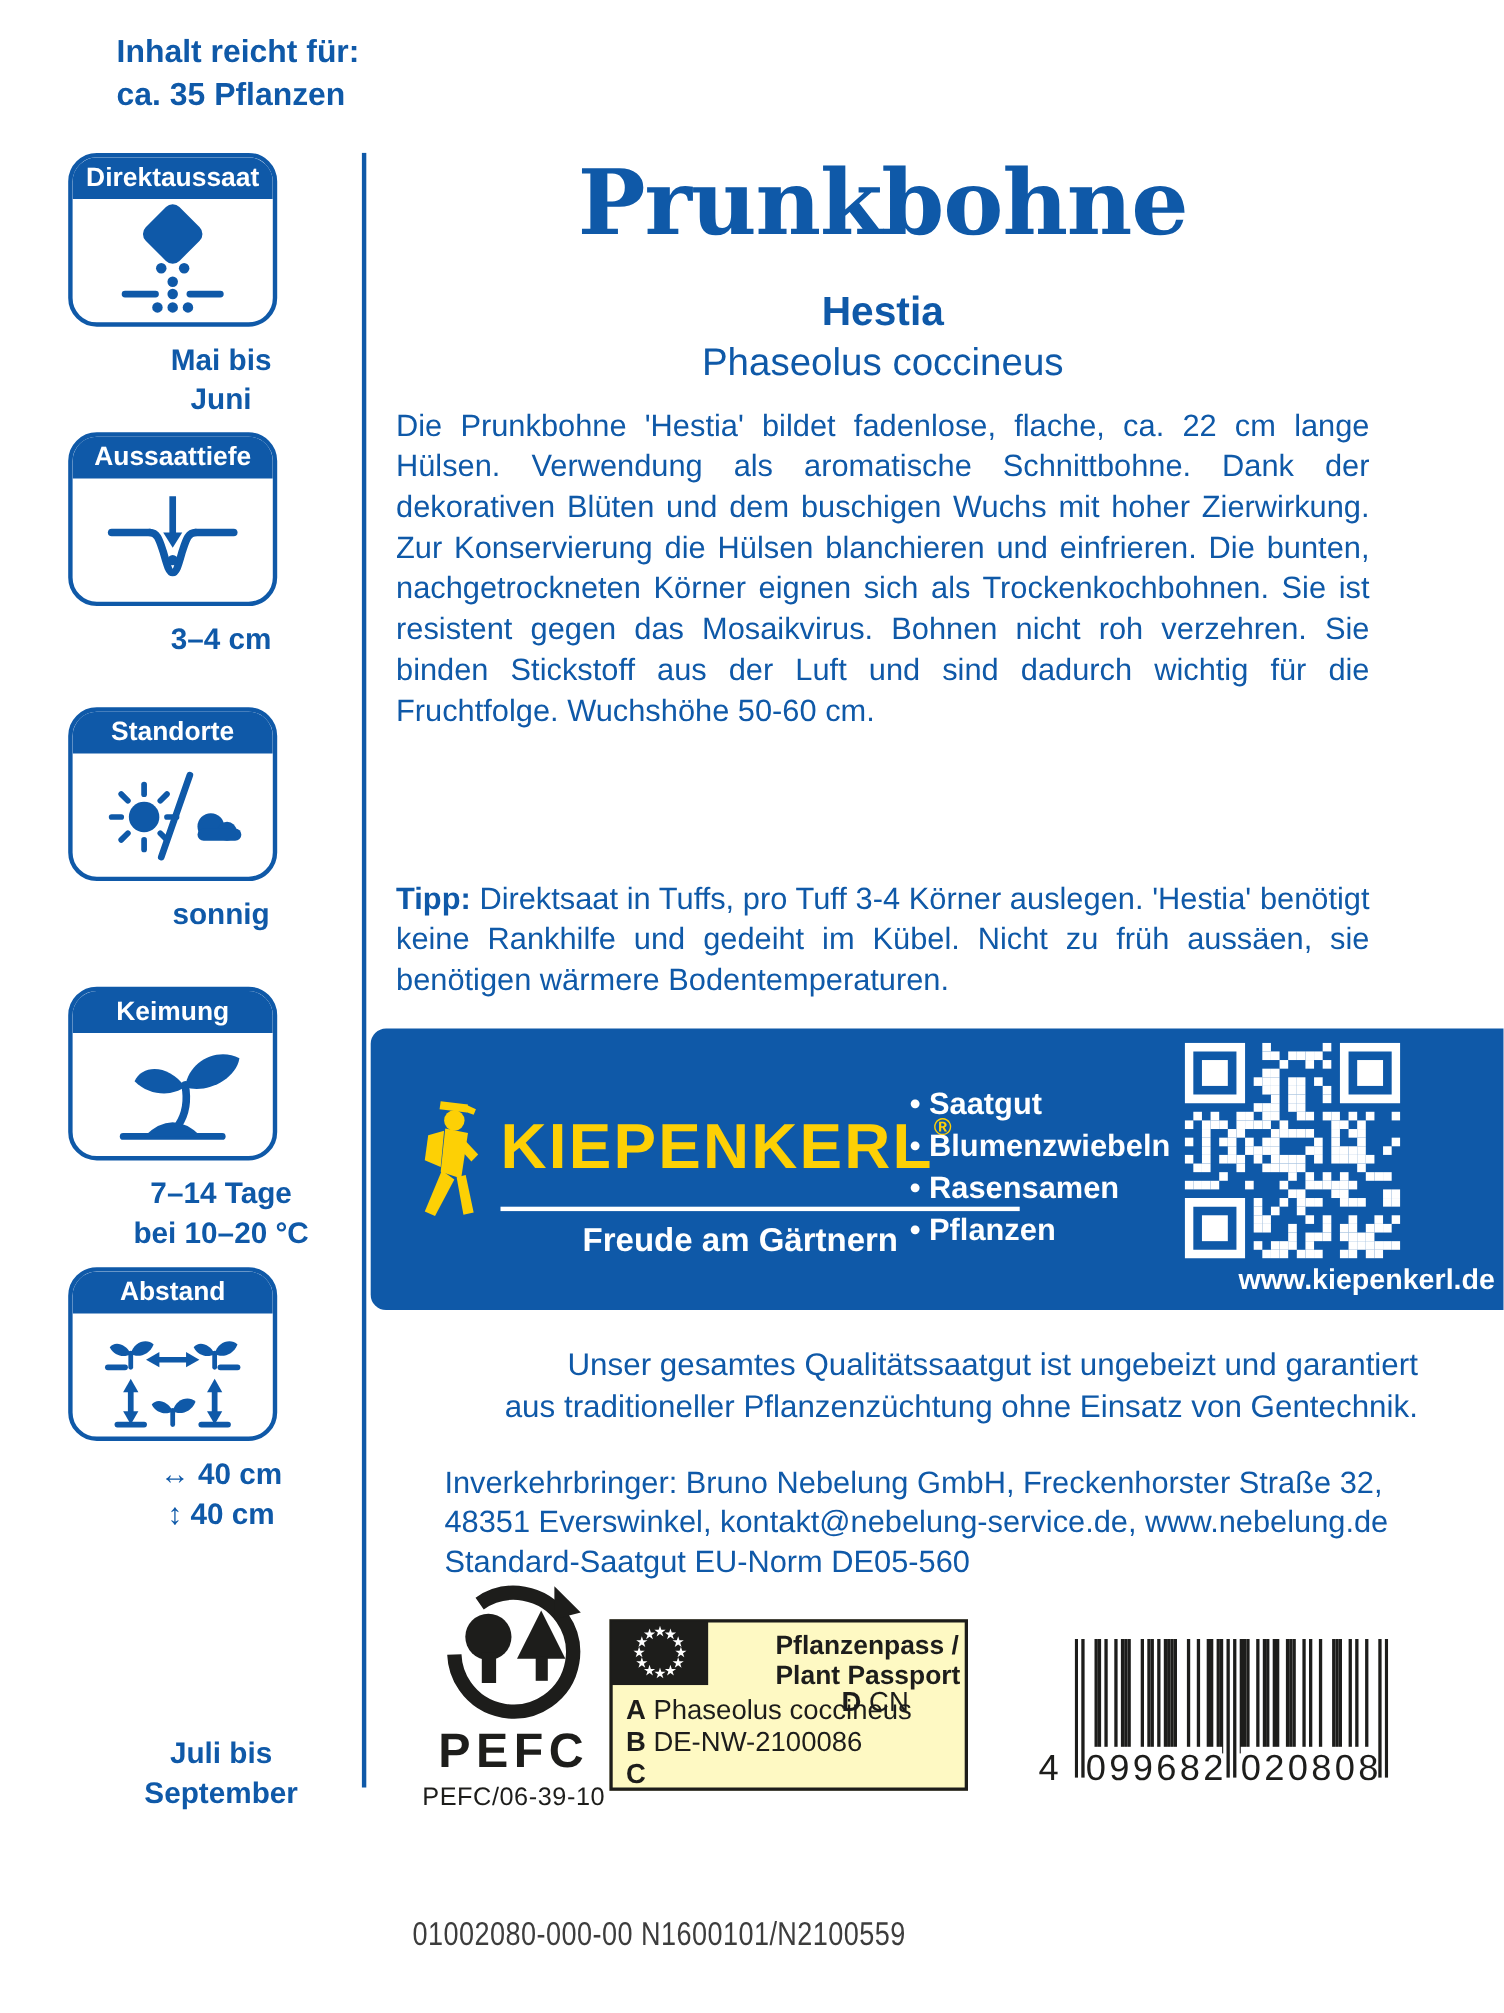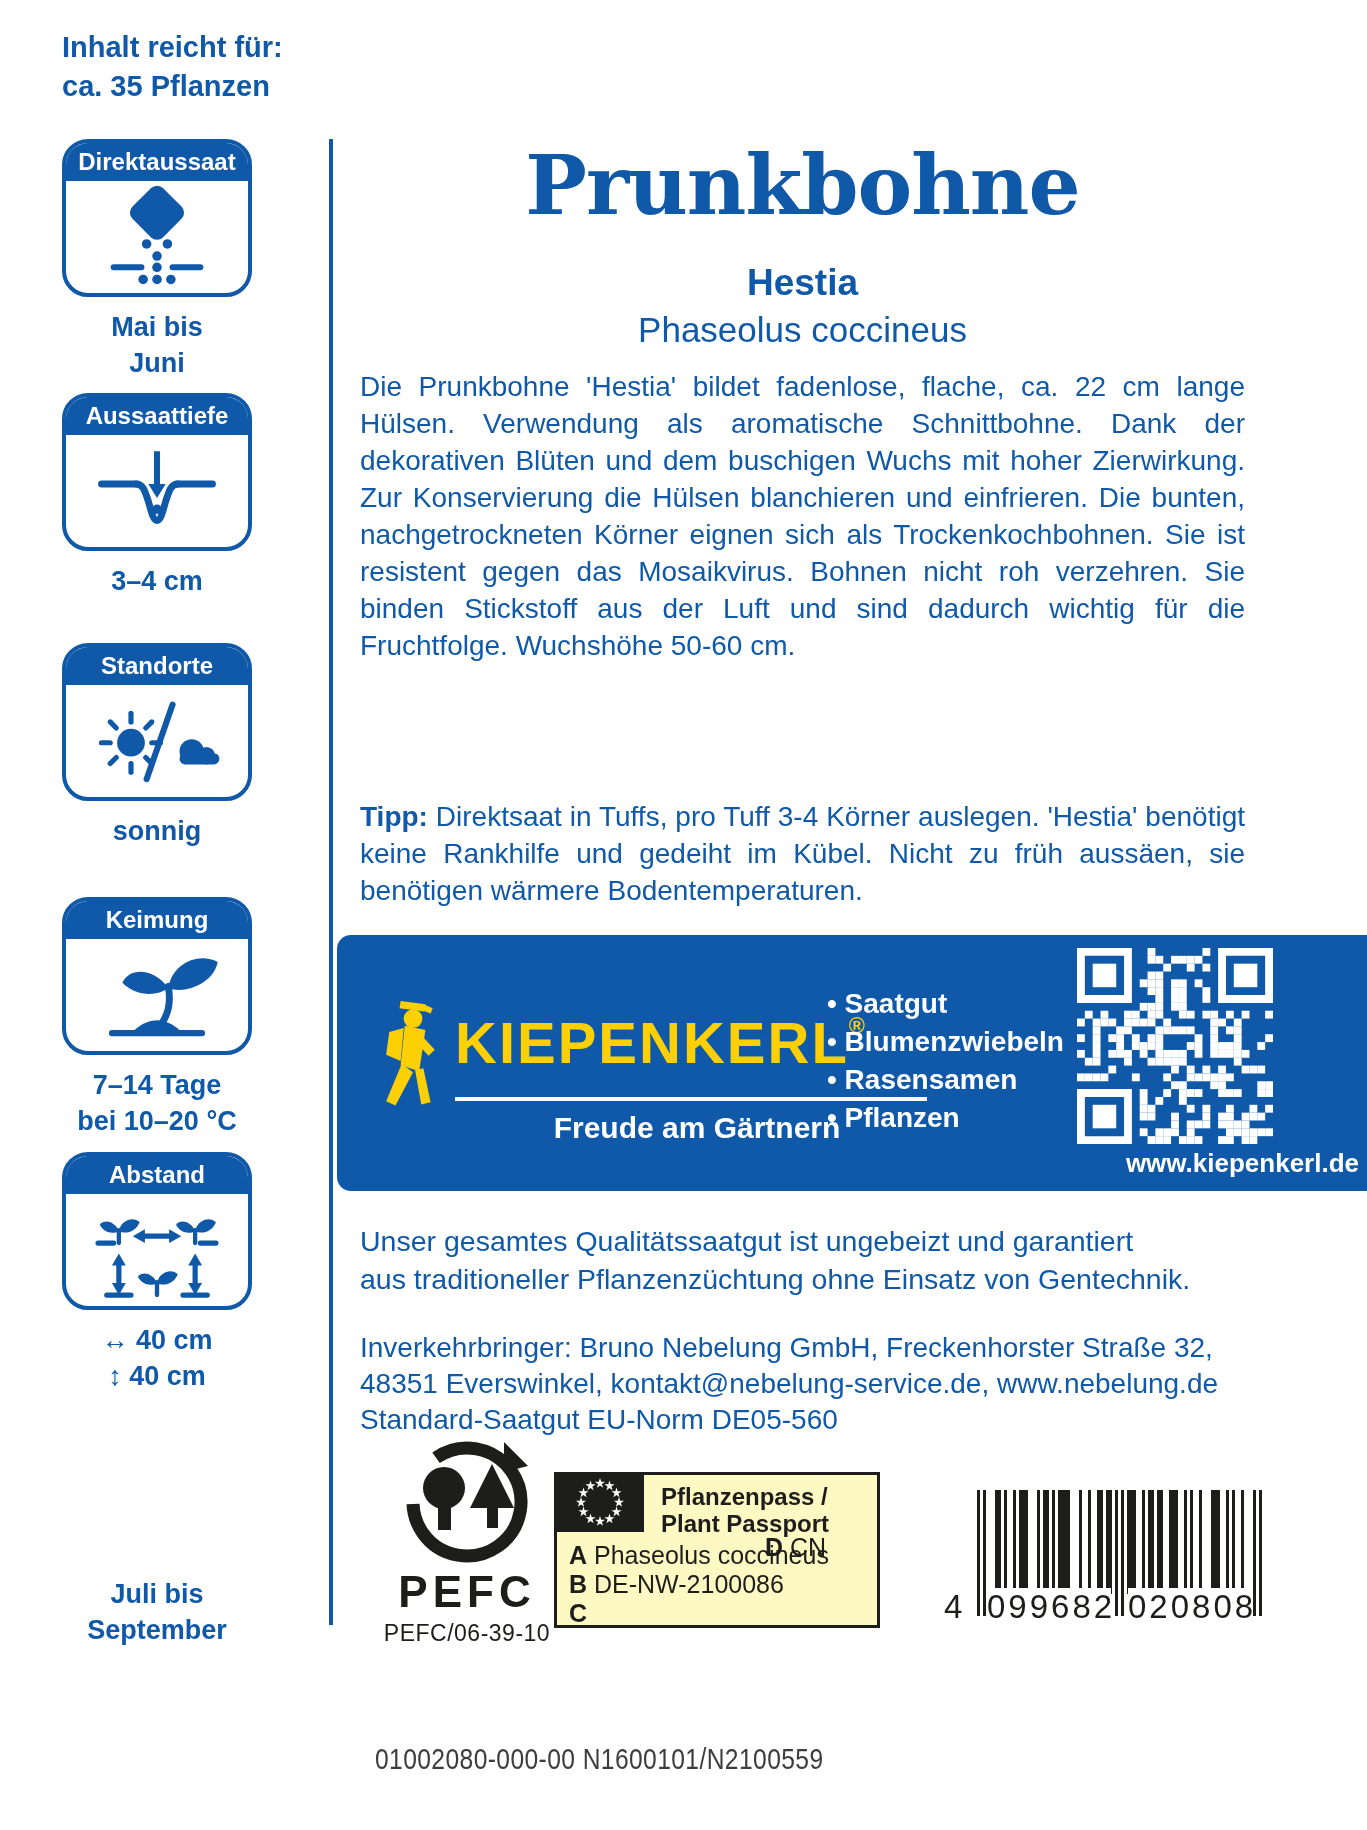--- a/index.html
+++ b/index.html
@@ -5,21 +5,21 @@
   :root{
     --primary-blue:#0f59a8;
     --brand-yellow:#fdd005;
     --ink-black:#1d1d1b;
     --code-gray:#3d3d3d;
   }
   html,body{margin:0;padding:0;background:#fff;}
   .page{position:relative;width:1367px;height:1830px;background:#fff;overflow:hidden;
         font-family:"Liberation Sans","DejaVu Sans",sans-serif;color:var(--primary-blue);}
   .abs{position:absolute;}
-  .pre{white-space:pre-line;}
+  .pre{white-space:pre-line;margin-left:44px;}
 
   
   .content-note{left:62px;top:28px;font-size:29px;line-height:39px;font-weight:600;color:var(--primary-blue);}
 
   
   .ibox{left:62px;width:190px;height:158px;border:4px solid var(--primary-blue);border-radius:26px;
         background:#fff;box-sizing:border-box;overflow:hidden;}
   .ibox-h{height:38px;line-height:38px;background:var(--primary-blue);color:#fff;text-align:center;
           font-weight:bold;font-size:24px;border-radius:4px 4px 0 0;}
   .ibox-i{height:112px;display:flex;align-items:center;justify-content:center;color:var(--primary-blue);}
@@ -36,27 +36,27 @@
   .descr{top:368px;font-size:28px;line-height:37px;text-align:justify;color:var(--primary-blue);}
   .tip{top:798px;font-size:28px;line-height:37px;text-align:justify;color:var(--primary-blue);}
   .tip b{font-weight:bold;}
 
   
   .banner{left:337px;top:935px;width:1048px;height:256px;background:var(--primary-blue);border-radius:14px;}
   .man{left:44px;top:58px;color:var(--brand-yellow);}
   .brand{left:118px;top:74px;color:var(--brand-yellow);font-weight:bold;font-size:58px;letter-spacing:2px;}
   .brand .reg{font-size:22px;vertical-align:30px;letter-spacing:0;}
   .brand-rule{left:118px;top:162px;width:472px;height:4px;background:#fff;}
-  .slogan{left:124px;top:176px;width:472px;text-align:center;color:#fff;font-weight:bold;font-size:30px;}
+  .slogan{left:100px;top:176px;width:472px;text-align:center;color:#fff;font-weight:bold;font-size:30px;}
   .products{left:490px;top:50px;color:#fff;font-weight:bold;font-size:28px;line-height:38px;}
   .products .product::before{content:"• ";}
   .qr{left:740px;top:13px;}
   .website{right:26px;bottom:12px;color:#fff;font-weight:bold;font-size:26px;}
 
-  .quality{top:1222px;font-size:28.5px;line-height:38px;color:var(--primary-blue);}
+  .quality{top:1222px;font-size:28.5px;line-height:38px;color:var(--primary-blue);text-align:right;}
   .distrib{top:1330px;font-size:28px;line-height:36px;color:var(--primary-blue);}
 
   
   .pefc{left:382px;top:1440px;width:170px;text-align:center;color:var(--ink-black);}
   .pefc-word{font-weight:bold;font-size:44px;letter-spacing:5px;line-height:44px;margin-top:2px;}
   .pefc-code{font-size:23px;letter-spacing:0.5px;margin-top:6px;}
 
   .passport{left:554px;top:1472px;width:326px;height:156px;border:3px solid var(--ink-black);
             box-sizing:border-box;background:#fef9c3;color:var(--ink-black);}
   .euflag{position:absolute;left:-1px;top:-1px;}

